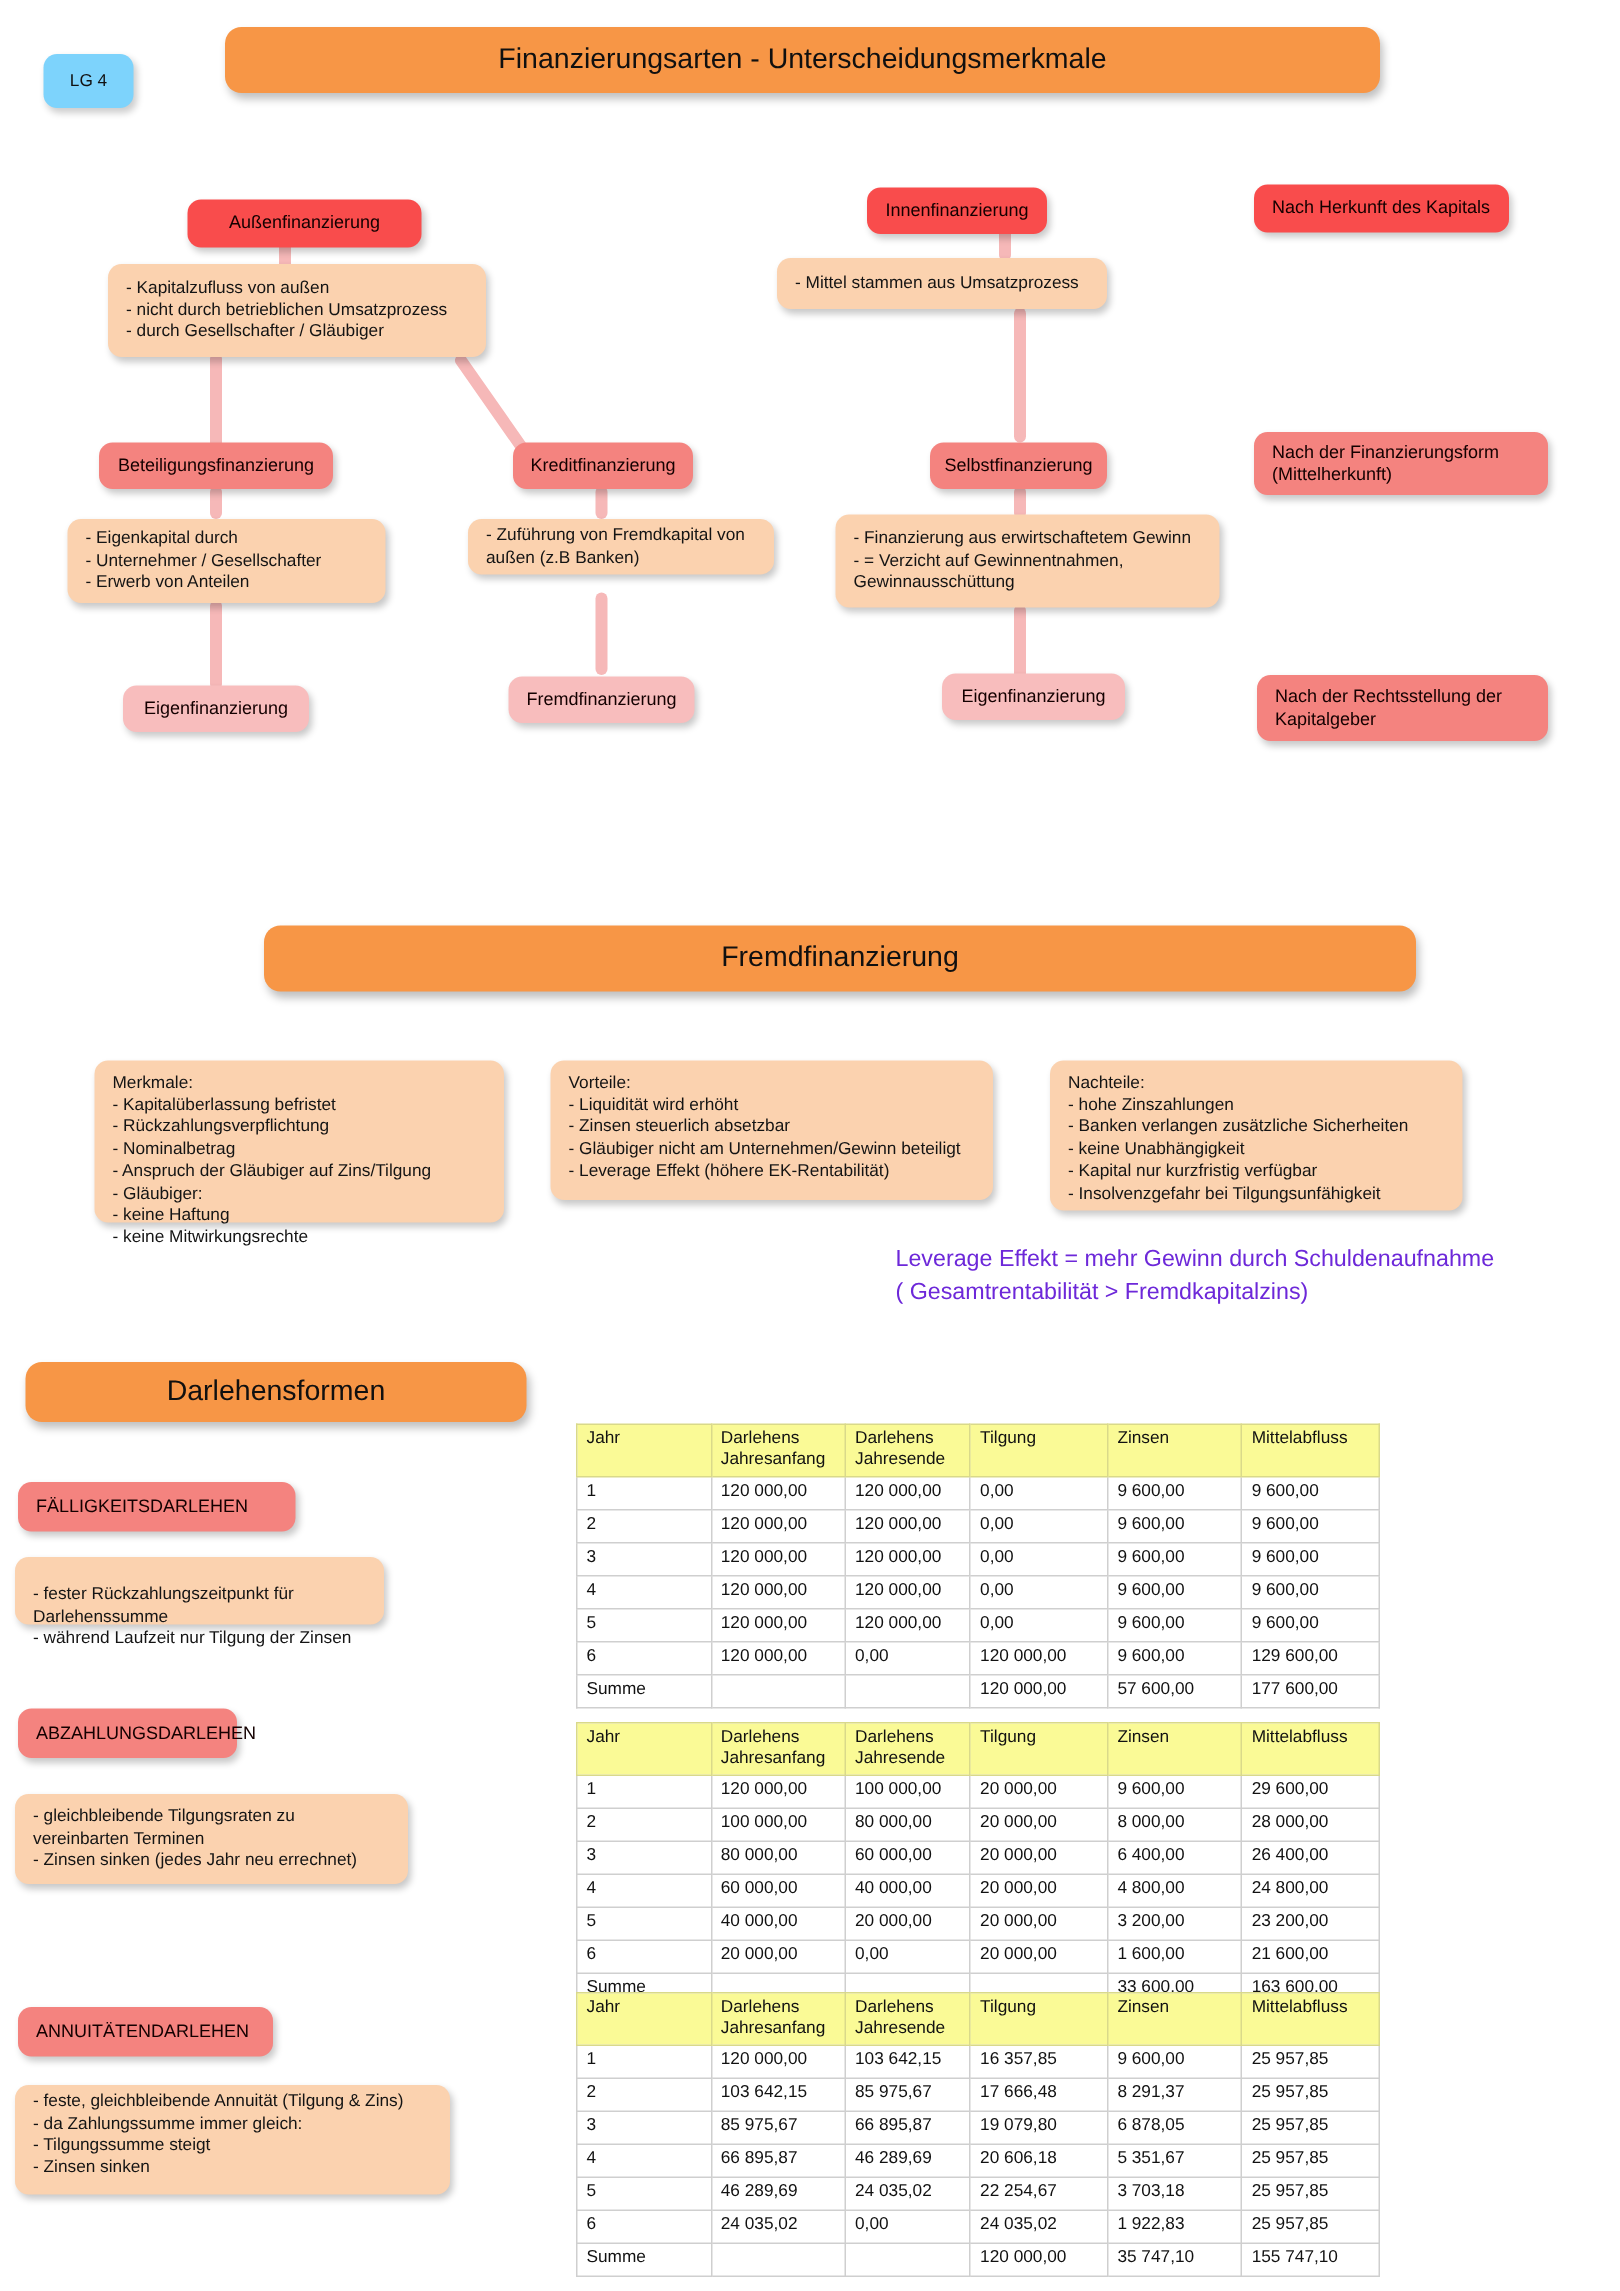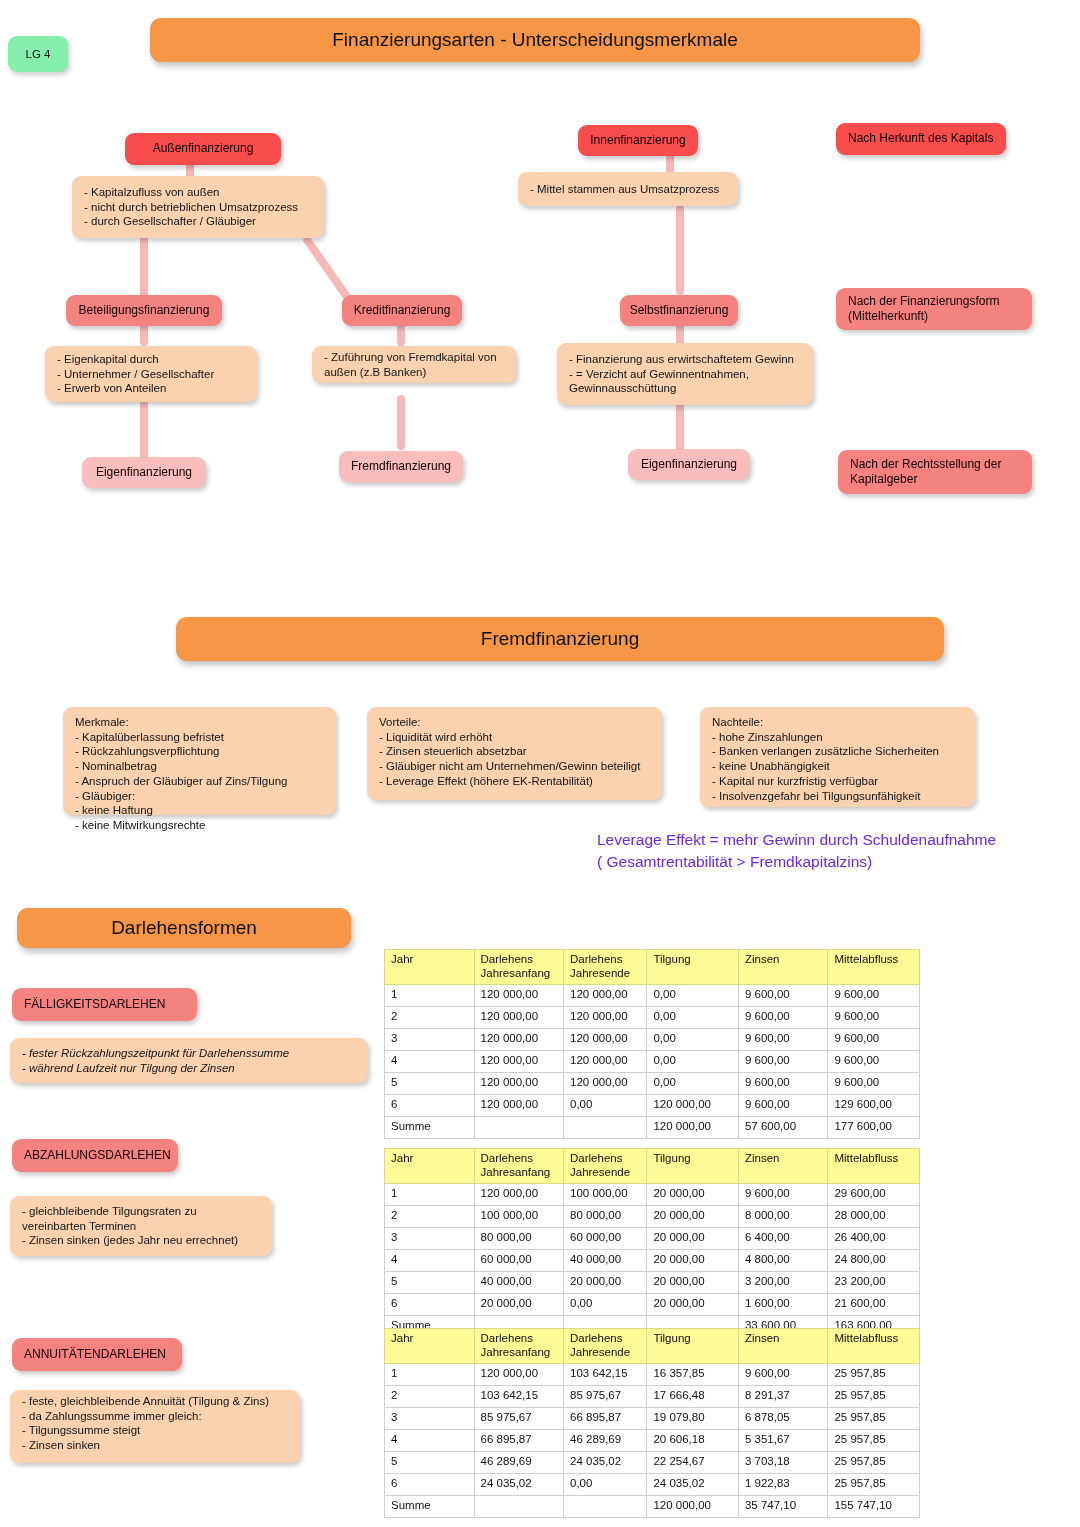--- a/index.html
+++ b/index.html
@@ -37,28 +37,29 @@
     display: flex;
     align-items: center;
     justify-content: center;
     font-size: 19px;
     color: #101010;
   }
   .banner.left { justify-content: center; }
 
   .tag {
     position: absolute;
-    background: #86efac;
+    background: #7dd3fc;
     border-radius: 9px;
     box-shadow: 2px 3px 5px rgba(0,0,0,0.2);
     display: flex;
     align-items: center;
     justify-content: center;
     font-size: 11.5px;
     color: #111;
+    margin-left: 21px;
   }
 
   
   .red     { background: #F94C4C; color: #140000; font-size: 12px; }
   .salmon  { background: #F4837F; color: #140000; font-size: 12px; }
   .pink    { background: #F8BDBD; color: #140000; font-size: 12px; }
   .peach   { background: #FBD2AF; color: #141414; font-size: 11.5px; }
 
   
   .conn {
@@ -201,24 +202,24 @@
 - keine Unabhängigkeit
 - Kapital nur kurzfristig verfügbar
 - Insolvenzgefahr bei Tilgungsunfähigkeit</div>
 
   <div class="freetext" style="left:597px; top:829px; width:450px;">Leverage Effekt = mehr Gewinn durch Schuldenaufnahme
 ( Gesamtrentabilität &gt; Fremdkapitalzins)</div>
 
   <div class="banner left" style="left:17px; top:908px; width:334px; height:40px;">Darlehensformen</div>
 
   <div class="node salmon" style="left:12px; top:988px; width:185px; height:33px;">FÄLLIGKEITSDARLEHEN</div>
-  <div class="node peach" style="left:10px; top:1038px; width:358px; height:45px; align-items:flex-start; padding-top:8px;font-style:italic;">- fester Rückzahlungszeitpunkt für Darlehenssumme
+  <div class="node peach" style="left:10px; top:1038px; width:246px; height:45px; align-items:flex-start; padding-top:18px;">- fester Rückzahlungszeitpunkt für Darlehenssumme
 - während Laufzeit nur Tilgung der Zinsen</div>
 
-  <div class="node salmon" style="left:12px; top:1139px; width:166px; height:33px;">ABZAHLUNGSDARLEHEN</div>
+  <div class="node salmon" style="left:12px; top:1139px; width:146px; height:33px;">ABZAHLUNGSDARLEHEN</div>
   <div class="node peach" style="left:10px; top:1196px; width:262px; height:60px; align-items:flex-start; padding-top:8px;">- gleichbleibende Tilgungsraten zu
 vereinbarten Terminen
 - Zinsen sinken (jedes Jahr neu errechnet)</div>
 
   <div class="node salmon" style="left:12px; top:1338px; width:170px; height:33px;">ANNUITÄTENDARLEHEN</div>
   <div class="node peach" style="left:10px; top:1390px; width:290px; height:73px; align-items:flex-start; padding-top:4px;">- feste, gleichbleibende  Annuität (Tilgung &amp; Zins)
 - da Zahlungssumme immer gleich:
         - Tilgungssumme steigt
         - Zinsen sinken</div>
 

